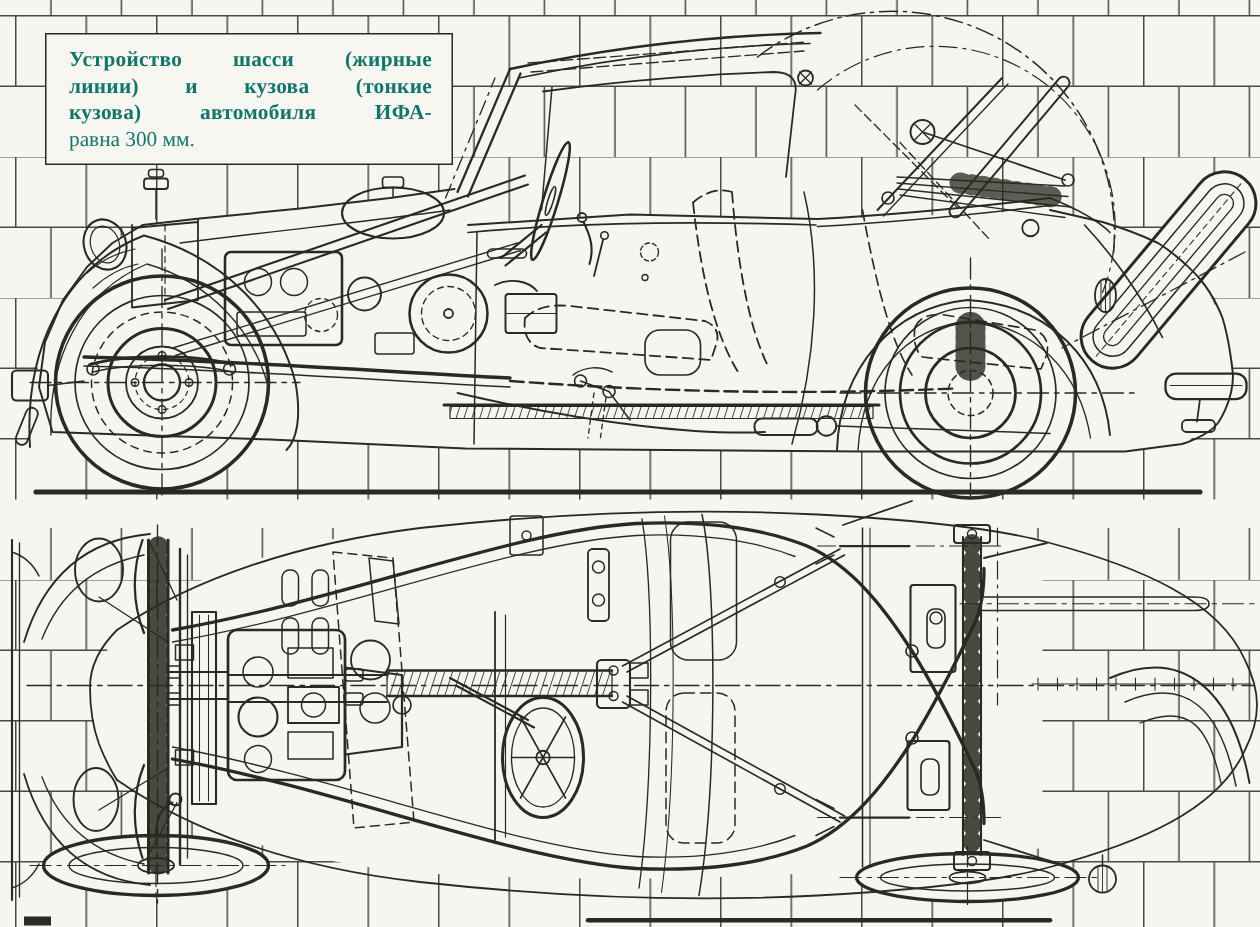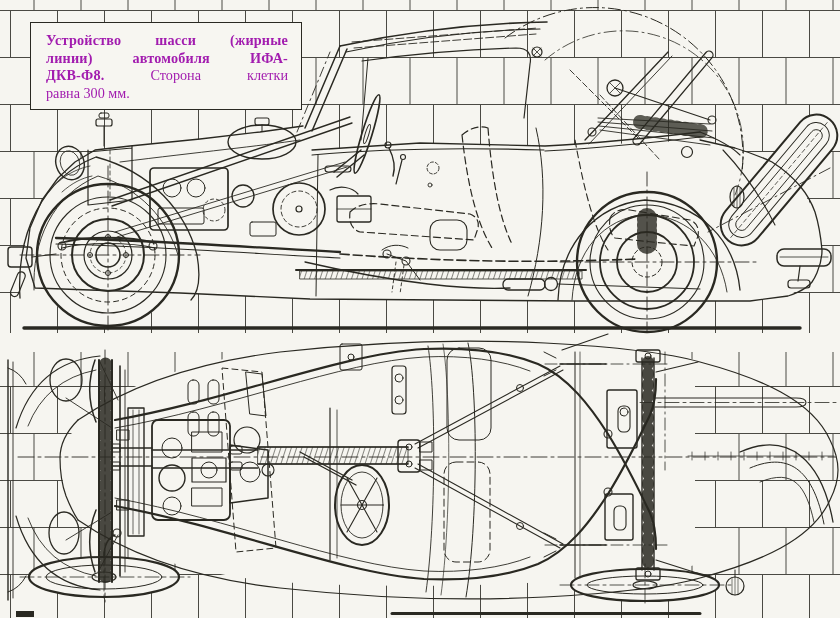--- a/index.html
+++ b/index.html
@@ -5,21 +5,21 @@
   html,body{margin:0;padding:0;background:#888;}
   .stage{position:relative;width:840px;height:618px;background:#f6f5f0;overflow:hidden;
          font-family:"Liberation Serif", serif;}
   svg{position:absolute;left:0;top:0;}
   svg *{vector-effect:none;}
   .ink{stroke:#2a2922;fill:none;}
   .paper{fill:#f6f5f0;stroke:none;}
   
   .caption{position:absolute;left:30px;top:22px;width:272px;box-sizing:border-box;
            background:#f7f6f1;border:1.6px solid #2a2922;padding:9px 13px 7px 15px;
-           color:#a21caf;}
+           color:#0f766e;}
   .cap-line{font-size:14.2px;line-height:17.6px;white-space:nowrap;
             text-align:justify;text-align-last:justify;}
   .cap-line.b{font-weight:700;letter-spacing:.2px;}
   .cap-line.last{text-align-last:left;}
   .cap-line .bold{font-weight:700;letter-spacing:.2px;}
 </style>
 </head>
 <body>
 
 <div class="stage">
@@ -393,18 +393,18 @@
       </g>
     </g>
 
     <line x1="392" y1="613.5" x2="700" y2="613.5" stroke-width="3"></line>
     <rect x="16" y="611" width="18" height="6" fill="#2a2922" stroke="none"></rect>
   </g>
 </svg>
 
 <div class="caption">
   <div class="cap-line b">Устройство шасси (жирные</div>
-  <div class="cap-line b">линии) автомобиля ИФА-</div>
-  <div class="cap-line"><span class="bold">ДКВ-Ф8.</span> <span>Сторона клетки</span></div>
+  <div class="cap-line b">линии) и кузова (тонкие</div>
+  <div class="cap-line b">кузова) автомобиля ИФА-</div>
   <div class="cap-line last">равна 300 мм.</div>
 </div>
 
 </div>
 
 </body></html>

